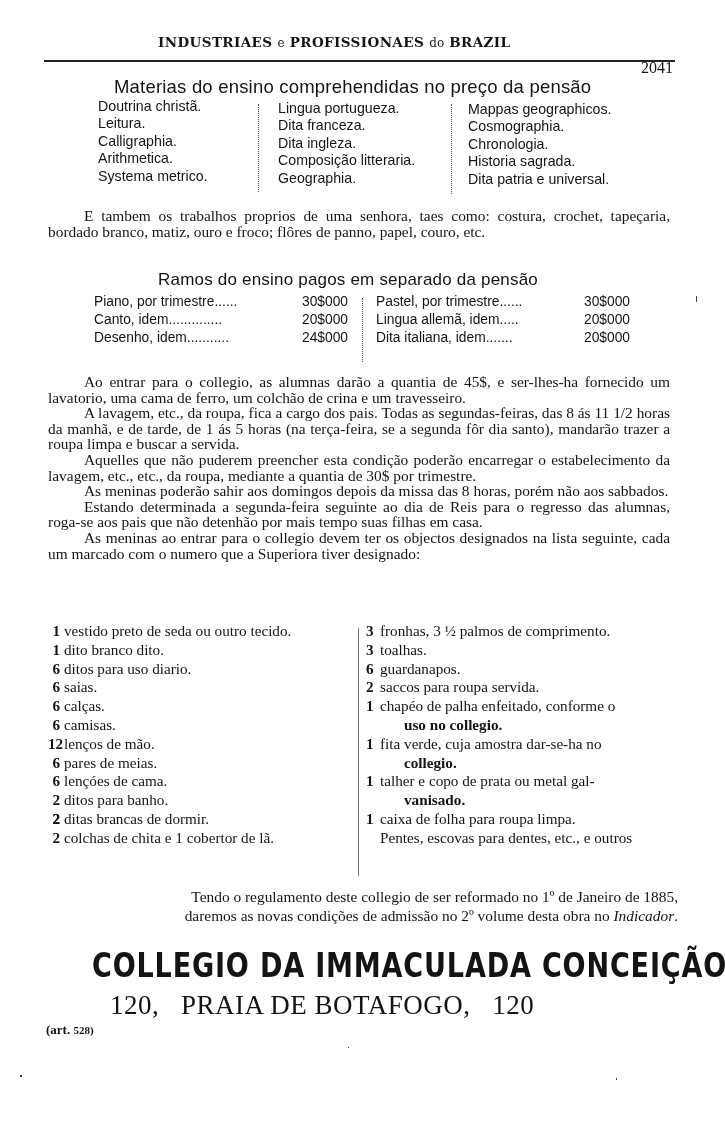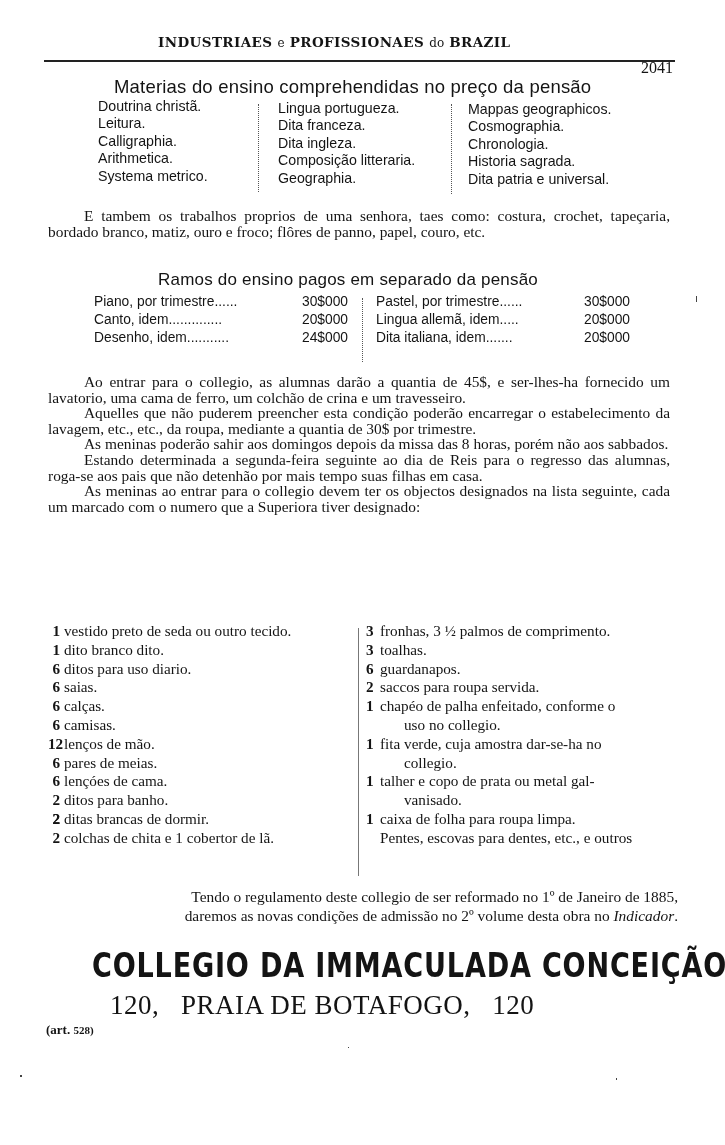--- a/index.html
+++ b/index.html
@@ -16,21 +16,21 @@
   .brace { border-left: 1px dotted #555; }
   .para { font-family: "Liberation Serif", serif; font-size: 15.4px; line-height: 15.6px; text-align: justify; }
   .para p { margin: 0; text-indent: 36px; text-align-last: left; }
   .fee-row { font-family: "Liberation Sans", sans-serif; font-size: 13.8px; height: 18.2px; white-space: nowrap; position: relative; }
   .fee-row .lbl { position: absolute; left: 0; }
   .fee-row .val { position: absolute; right: 0; margin-left: 36px; }
   .list { font-family: "Liberation Serif", serif; font-size: 15.2px; line-height: 18.8px; }
   .list .item { position: relative; padding-left: 16px; white-space: nowrap; }
   .list .item .qty { position: absolute; left: 0; width: 12px; text-align: right; font-weight: bold; }
   .list .item .txt { display: inline-block; }
-  .list .item .cont { display: block; padding-left: 24px; }
+  .list .item .cont { display: block; padding-left: 24px; font-weight: bold; }
   .list.right .item { padding-left: 14px; }
   .list.right .item .qty { width: 10px; text-align: left; }
   .closing { font-family: "Liberation Serif", serif; font-size: 15.4px; line-height: 19px; }
   .closing p { margin: 0; white-space: nowrap; }
   .closing i { font-style: italic; }
   .college-name { font-family: "DejaVu Sans", sans-serif; font-weight: bold; font-size: 33px; transform: scaleX(0.82); transform-origin: left top; white-space: nowrap; letter-spacing: 1px; }
   .college-addr { font-family: "Liberation Serif", serif; font-size: 27px; white-space: nowrap; letter-spacing: 0.5px; }
   .art-ref { font-family: "Liberation Serif", serif; font-size: 13px; font-weight: bold; }
   .art-ref .num { font-size: 11px; font-weight: bold; }
   .speck { position: absolute; width: 2px; height: 2px; background: #444; }
@@ -107,20 +107,21 @@
       <span class="val">20$000</span>
     </div>
   <div class="fee-row">
       <span class="lbl">Dita italiana, idem.......</span>
       <span class="val">20$000</span>
     </div>
 </div>
 
 <div class="abs para" style="left:48px; top:374px; width:622px;">
   <p>Ao entrar para o collegio, as alumnas darão a quantia de 45$, e ser-lhes-ha fornecido um lavatorio, uma cama de ferro, um colchão de crina e um travesseiro.</p>
+  <p>A lavagem, etc., da roupa, fica a cargo dos pais. Todas as segundas-feiras, das 8 ás 11 1/2 horas da manhã, e de tarde, de 1 ás 5 horas (na terça-feira, se a segunda fôr dia santo), mandarão trazer a roupa limpa e buscar a servida.</p>
   <p>Aquelles que não puderem preencher esta condição poderão encarregar o estabelecimento da lavagem, etc., etc., da roupa, mediante a quantia de 30$ por trimestre.</p>
   <p>As meninas poderão sahir aos domingos depois da missa das 8 horas, porém não aos sabbados.</p>
   <p>Estando determinada a segunda-feira seguinte ao dia de Reis para o regresso das alumnas, roga-se aos pais que não detenhão por mais tempo suas filhas em casa.</p>
   <p>As meninas ao entrar para o collegio devem ter os objectos designados na lista seguinte, cada um marcado com o numero que a Superiora tiver designado:</p>
 </div>
 
 <div class="abs list" style="left:48px; top:622px; width:310px;" id="list-left">
     <div class="item"><span class="qty">1</span><span class="txt">vestido preto de seda ou outro tecido.</span></div>
     <div class="item"><span class="qty">1</span><span class="txt">dito branco dito.</span></div>
     <div class="item"><span class="qty">6</span><span class="txt">ditos para uso diario.</span></div>

